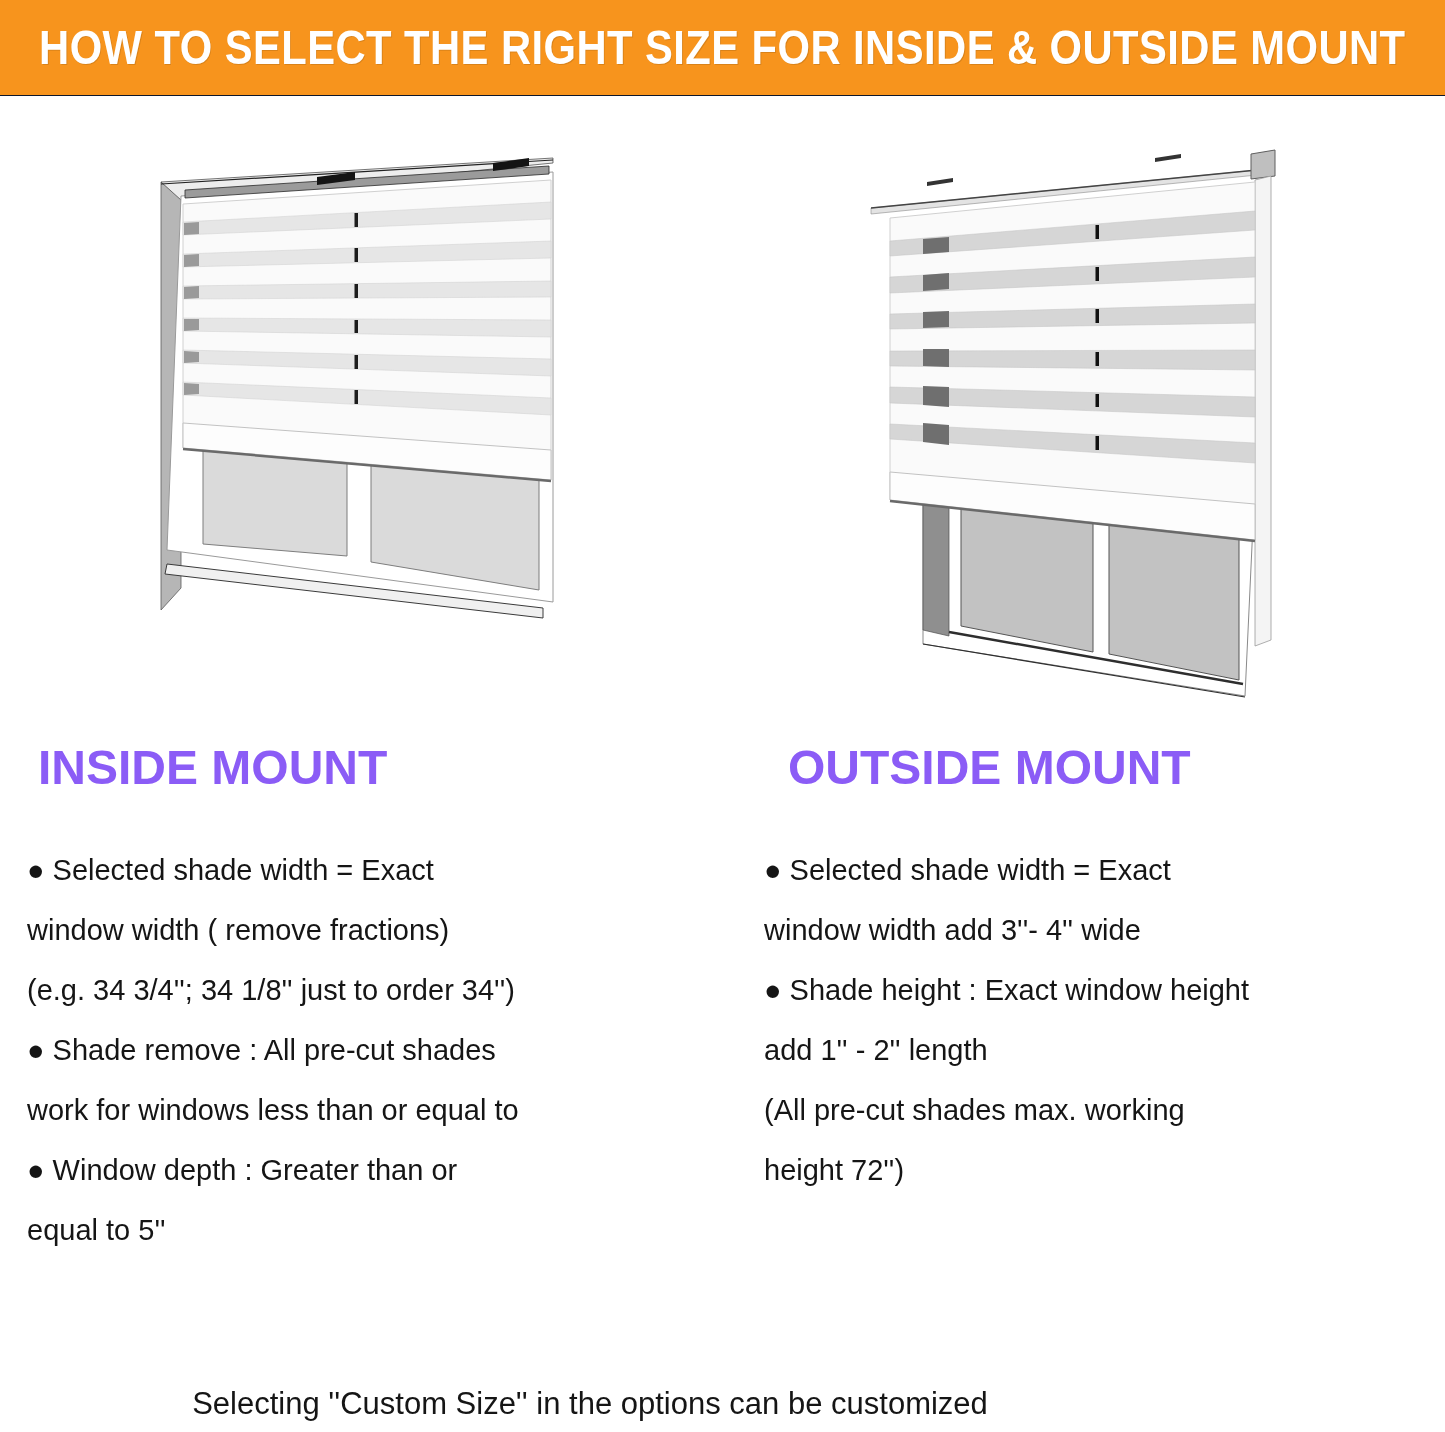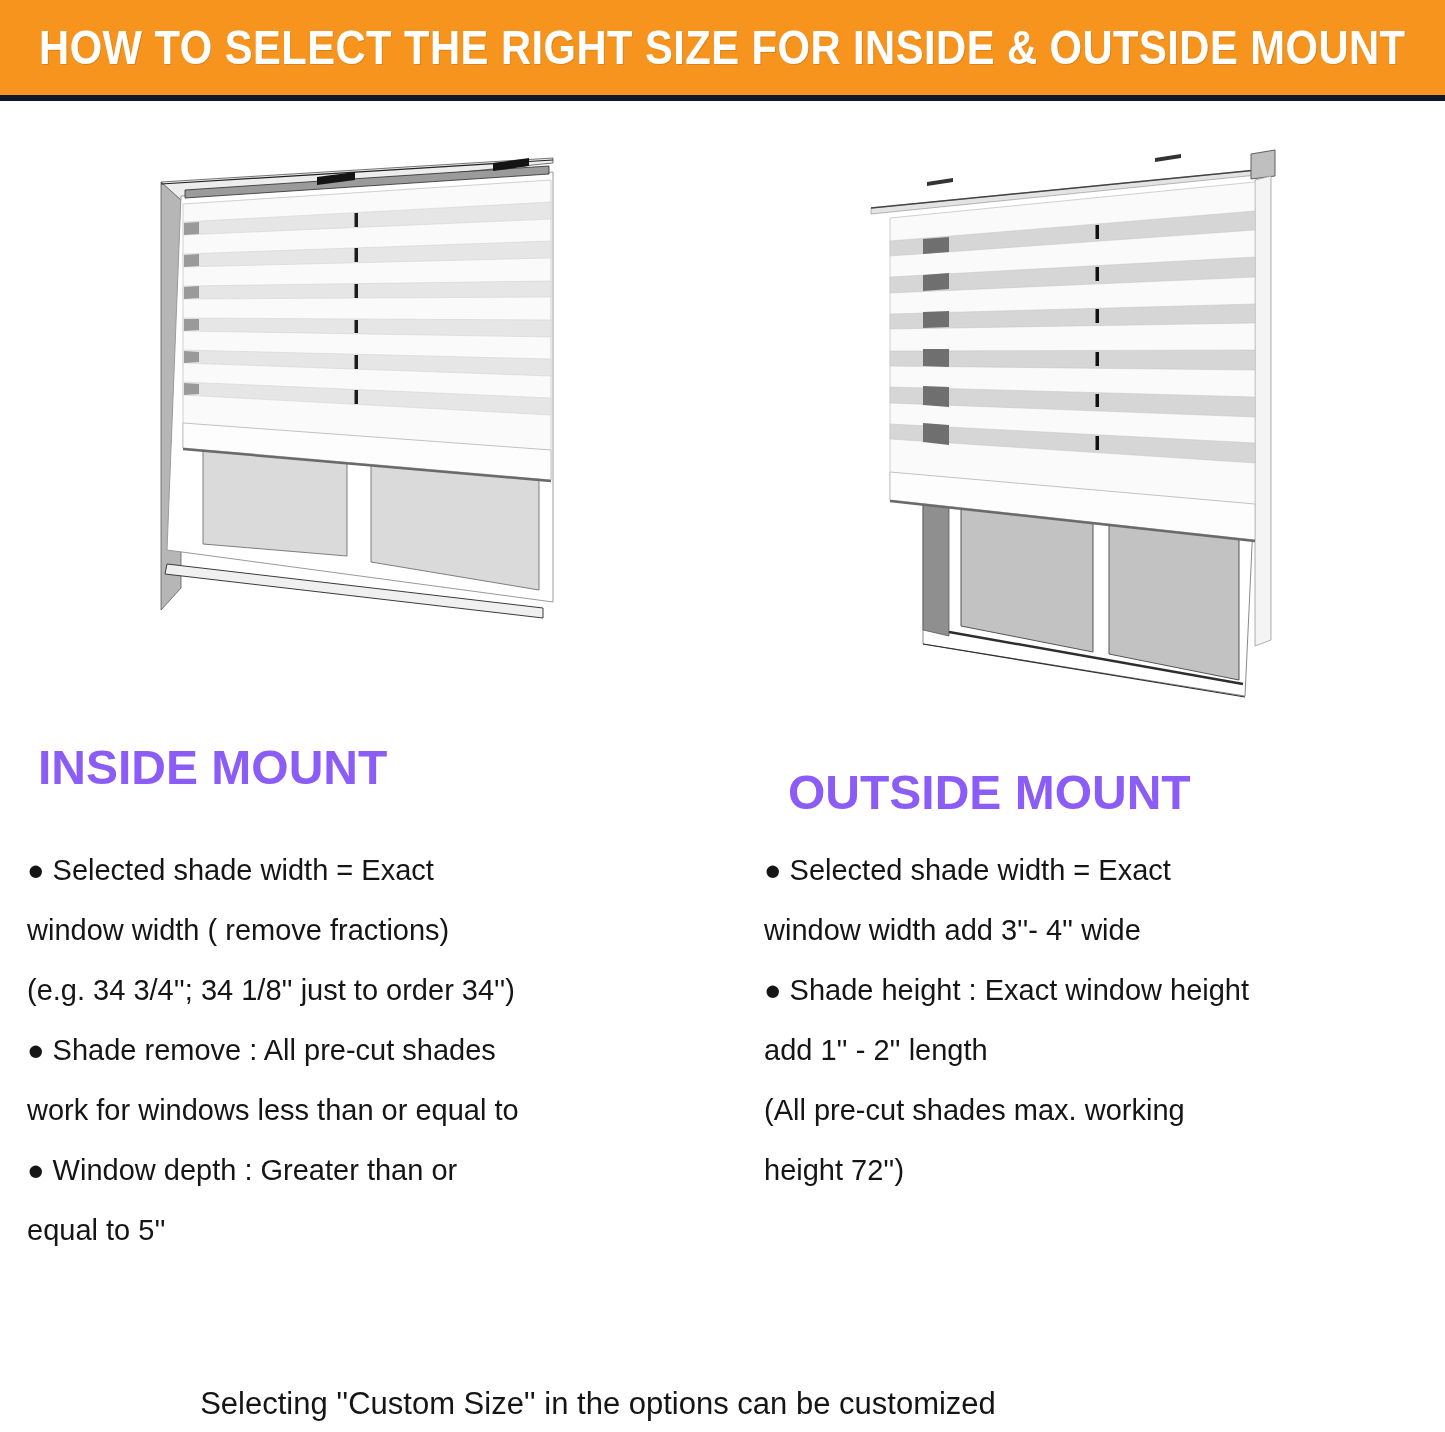--- a/index.html
+++ b/index.html
@@ -10,21 +10,21 @@
     background:#ffffff;
     font-family:"Liberation Sans", sans-serif;
     overflow:hidden;
   }
   .banner{
     position:absolute;
     left:0; top:0;
     width:1445px; height:95px;
     background:#F7941D;
     display:flex; align-items:center; justify-content:center;
-    border-bottom:6px solid #0f172a;
+    border-bottom:1px solid #0f172a;
   }
   .banner h1{
     margin:0;
     color:#ffffff;
     font-size:48px;
     font-weight:bold;
     white-space:nowrap;
     letter-spacing:0.5px;
     transform:scaleX(0.87);
     transform-origin:center;
@@ -36,40 +36,39 @@
   .mount-heading{
     position:absolute;
     top:740px;
     margin:0;
     color:#8b5cf6;
     font-size:48px;
     font-weight:bold;
     white-space:nowrap;
   }
   #inside-heading{left:38px;}
-  #outside-heading{left:788px;margin-top:25px;}
+  #outside-heading{left:788px;}
   .col{
     position:absolute;
     top:840px;
     color:#151515;
     font-size:29px;
     line-height:60px;
   }
   #inside-col{left:27px; width:700px;}
   #outside-col{left:764px; width:680px;}
   .line{white-space:pre; }
   .footer-note{
     position:absolute;
     left:0; top:1386px;
     width:1180px;
     text-align:center;
     color:#151515;
     font-size:31px;
     white-space:nowrap;
-    padding-left:8px;
   }
 </style>
 </head>
 <body>
 
 <div class="page">
 
   <header class="banner">
     <h1>HOW TO SELECT THE RIGHT SIZE FOR INSIDE &amp; OUTSIDE MOUNT</h1>
   </header>

